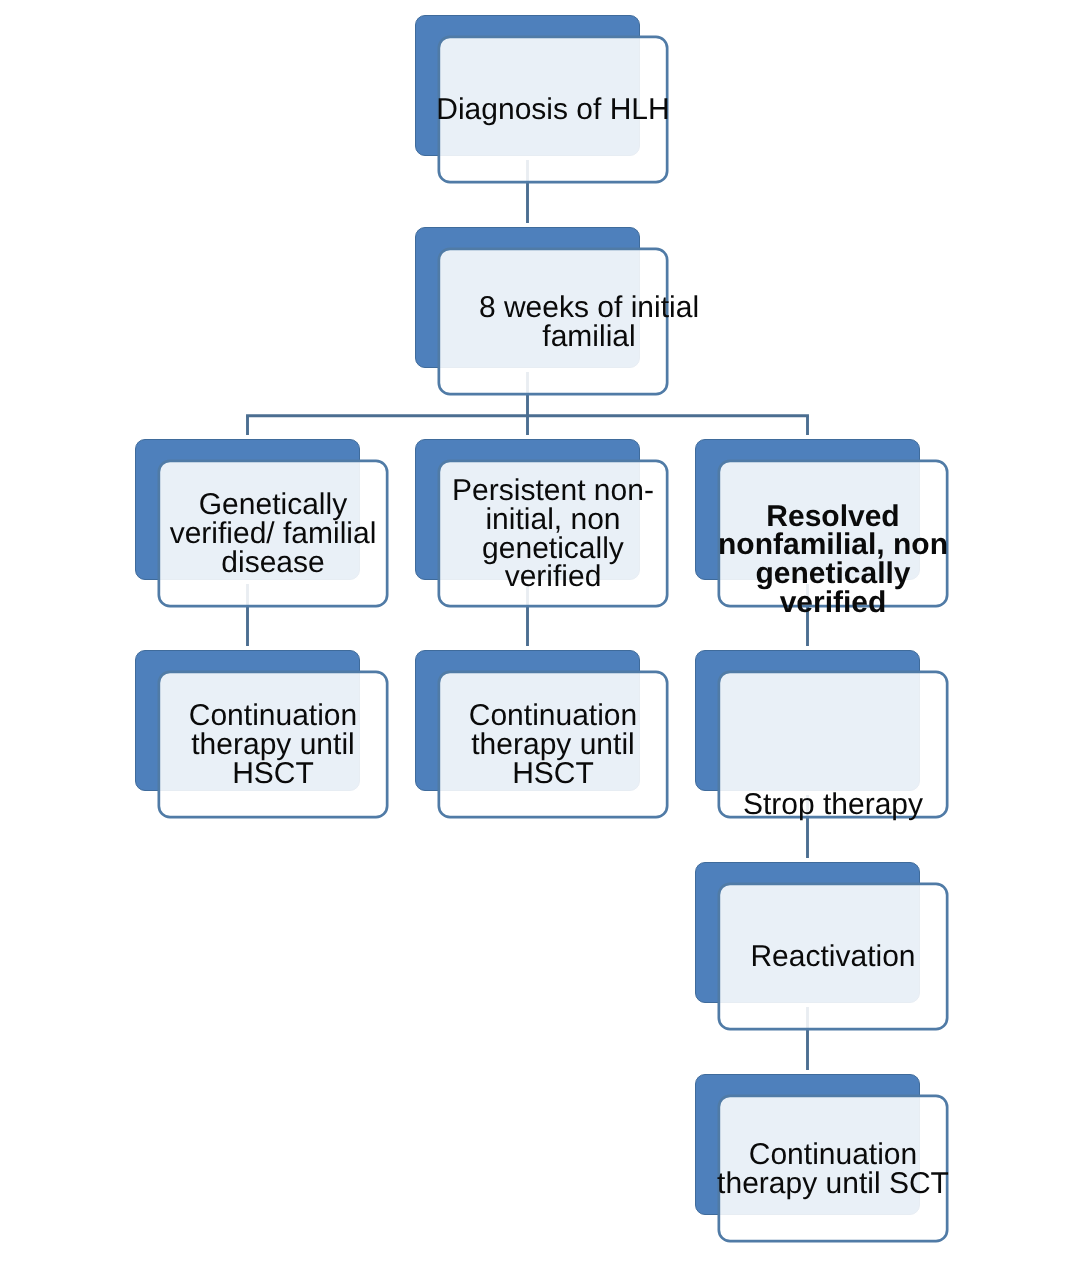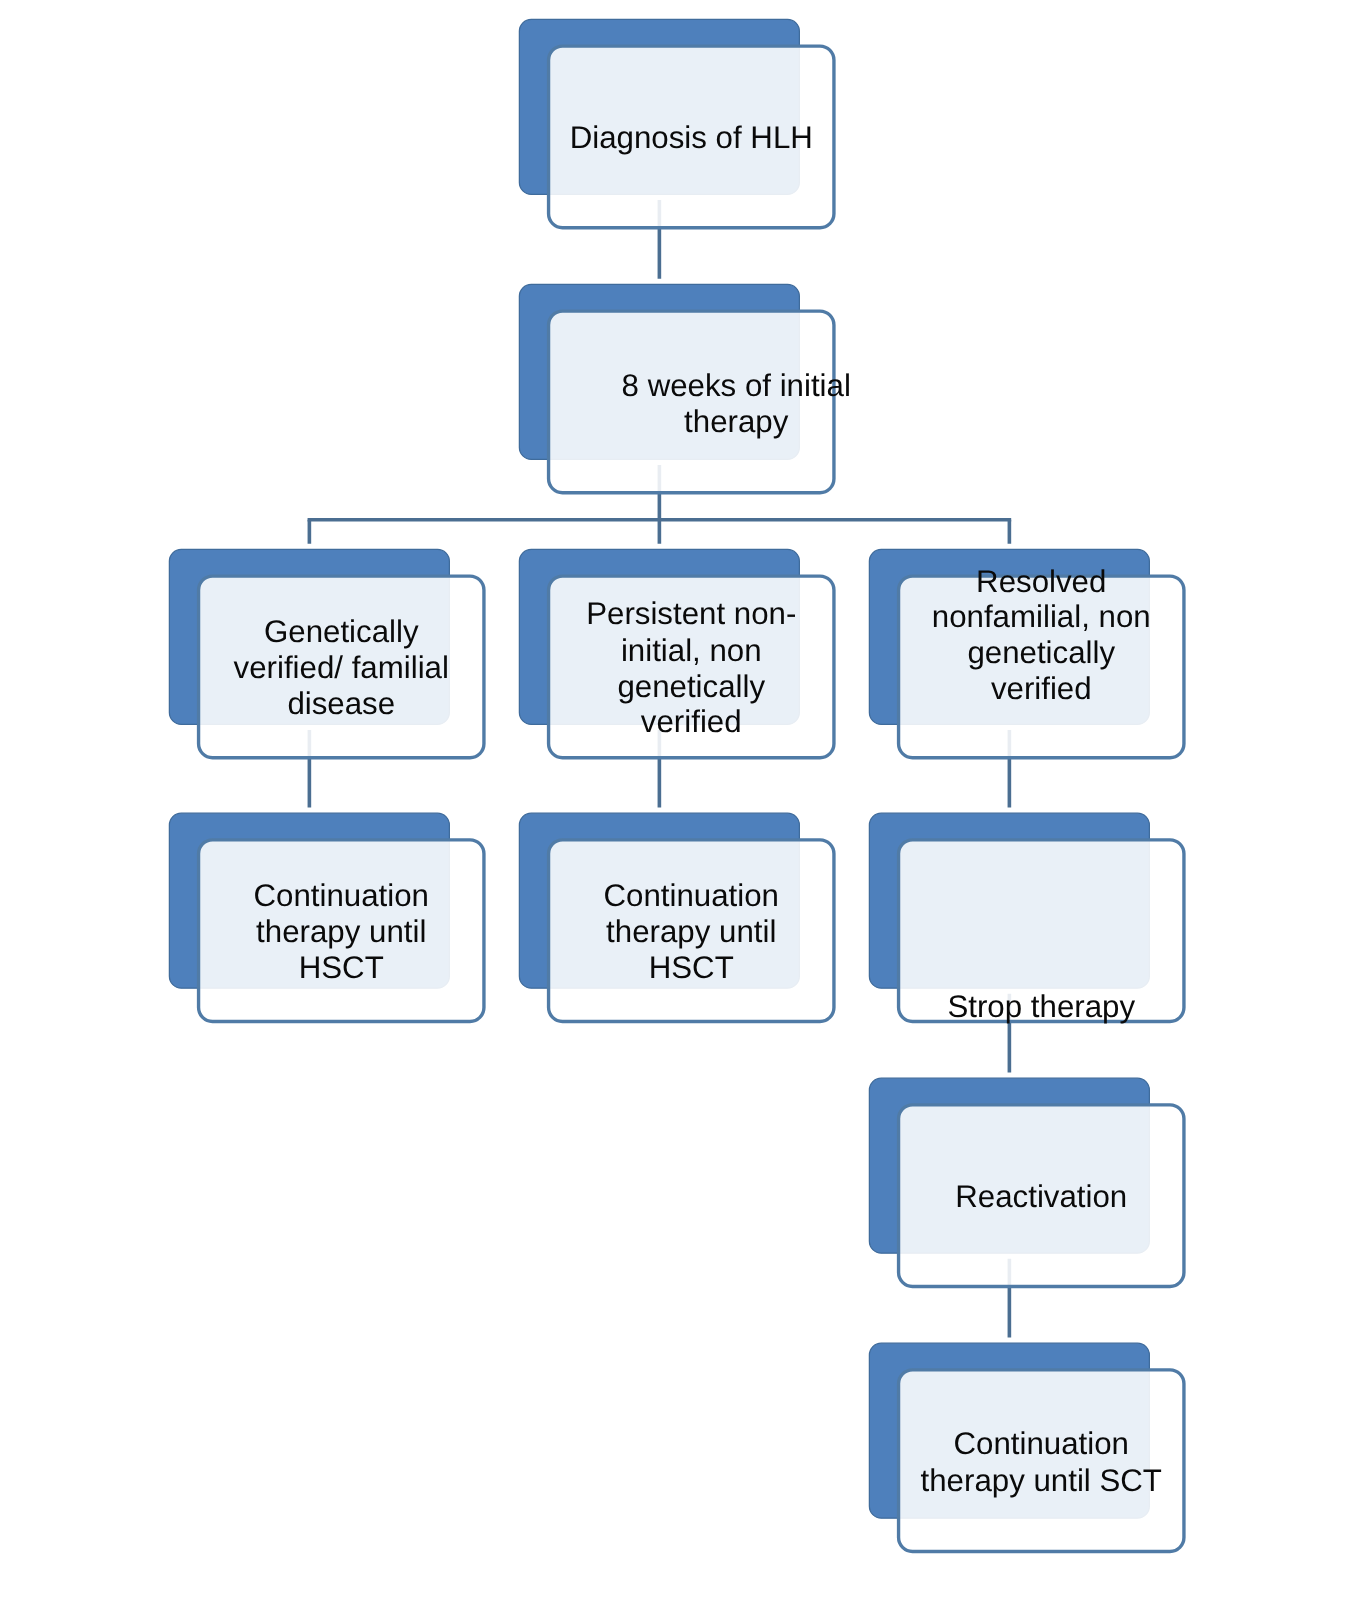--- a/index.html
+++ b/index.html
@@ -26,21 +26,21 @@
   .node-label {
     position: absolute;
     display: flex;
     align-items: center;
     justify-content: center;
     box-sizing: border-box;
   }
   .node-label-text {
     text-align: center;
     color: #0A0A0A;
-    font-size: 25px;
+    font-size: 30px;
     line-height: 28.7px;
     -webkit-font-smoothing: antialiased;
     text-rendering: geometricPrecision;
     transform: translateY(1.45px) translateZ(0);
   }
   .tline { display: block; white-space: pre; }
 </style>
 </head>
 <body>
 
@@ -108,39 +108,39 @@
 
   <div id="labels">
     <div class="node-label" style="left:437.5px;top:35.5px;width:231px;height:148px;">
       <div class="node-label-text">
         <span class="tline">Diagnosis of HLH</span>
       </div>
     </div>
     <div class="node-label" style="left:437.5px;top:247.5px;width:231px;height:148px;margin-left:36px;">
       <div class="node-label-text">
         <span class="tline">8 weeks of initial</span>
-        <span class="tline">therapy</span>
+        <span class="tline">familial</span>
       </div>
     </div>
     <div class="node-label" style="left:157.5px;top:459.5px;width:231px;height:148px;">
       <div class="node-label-text">
         <span class="tline">Genetically</span>
         <span class="tline">verified/ familial</span>
         <span class="tline">disease</span>
       </div>
     </div>
     <div class="node-label" style="left:437.5px;top:459.5px;width:231px;height:148px;">
       <div class="node-label-text">
         <span class="tline">Persistent non-</span>
         <span class="tline">initial, non</span>
         <span class="tline">genetically</span>
         <span class="tline">verified</span>
       </div>
     </div>
-    <div class="node-label" style="left:717.5px;top:433px;width:231px;height:148px;">
+    <div class="node-label" style="left:717.5px;top:485px;width:231px;height:148px;font-weight:bold;">
       <div class="node-label-text">
         <span class="tline">Resolved</span>
         <span class="tline">nonfamilial, non</span>
         <span class="tline">genetically</span>
         <span class="tline">verified</span>
       </div>
     </div>
     <div class="node-label" style="left:157.5px;top:670.5px;width:231px;height:148px;">
       <div class="node-label-text">
         <span class="tline">Continuation</span>

